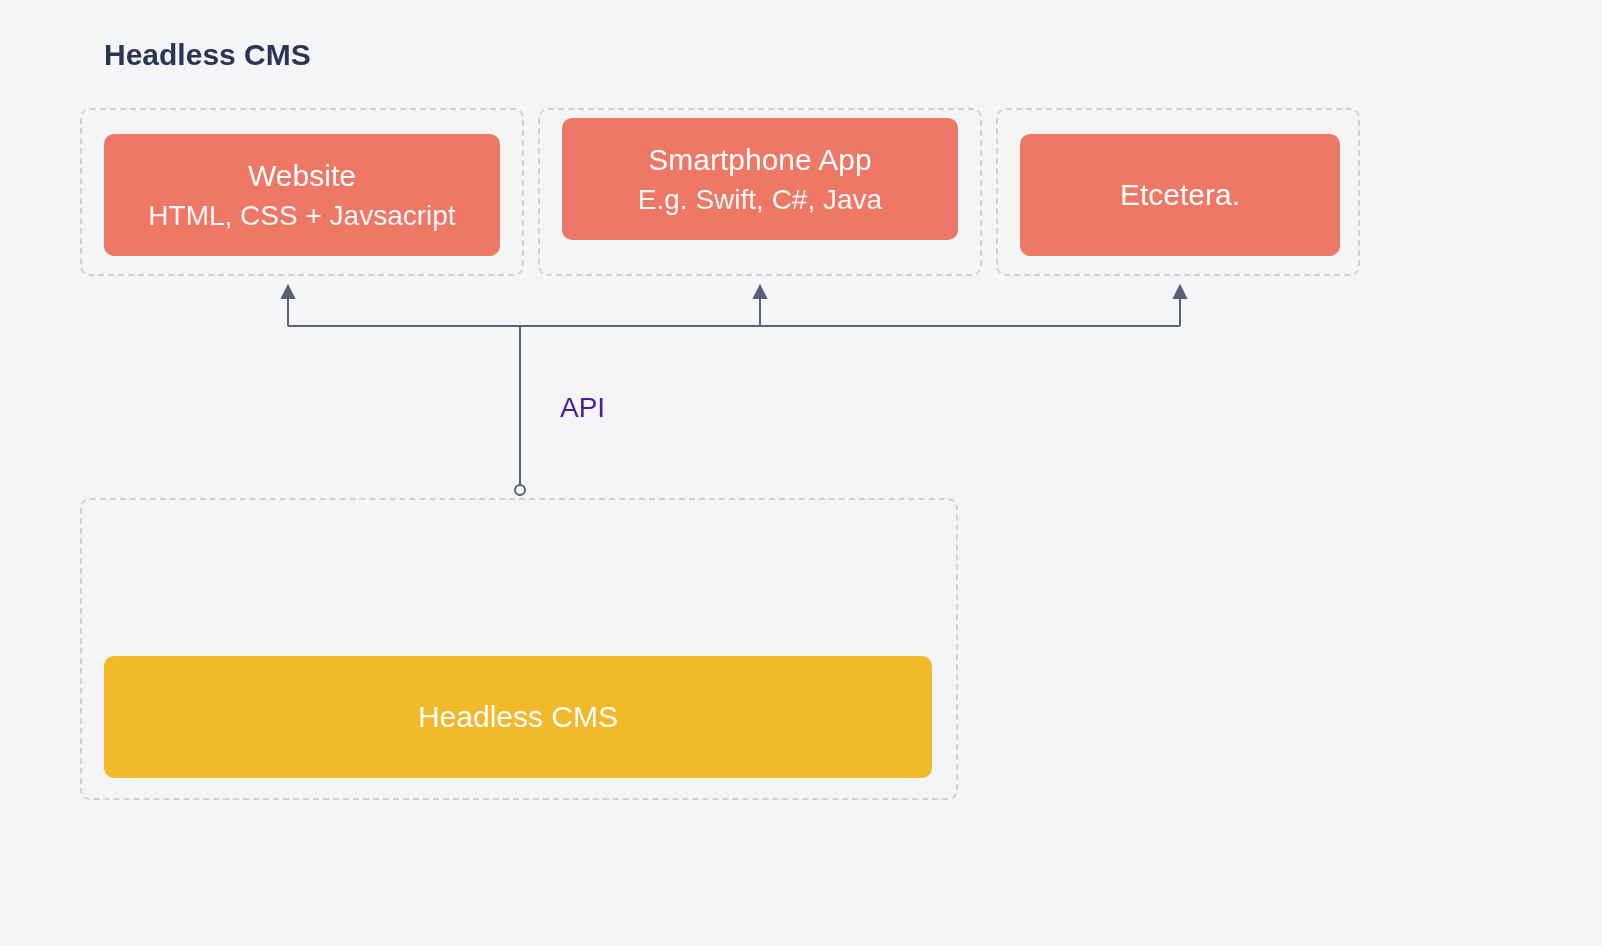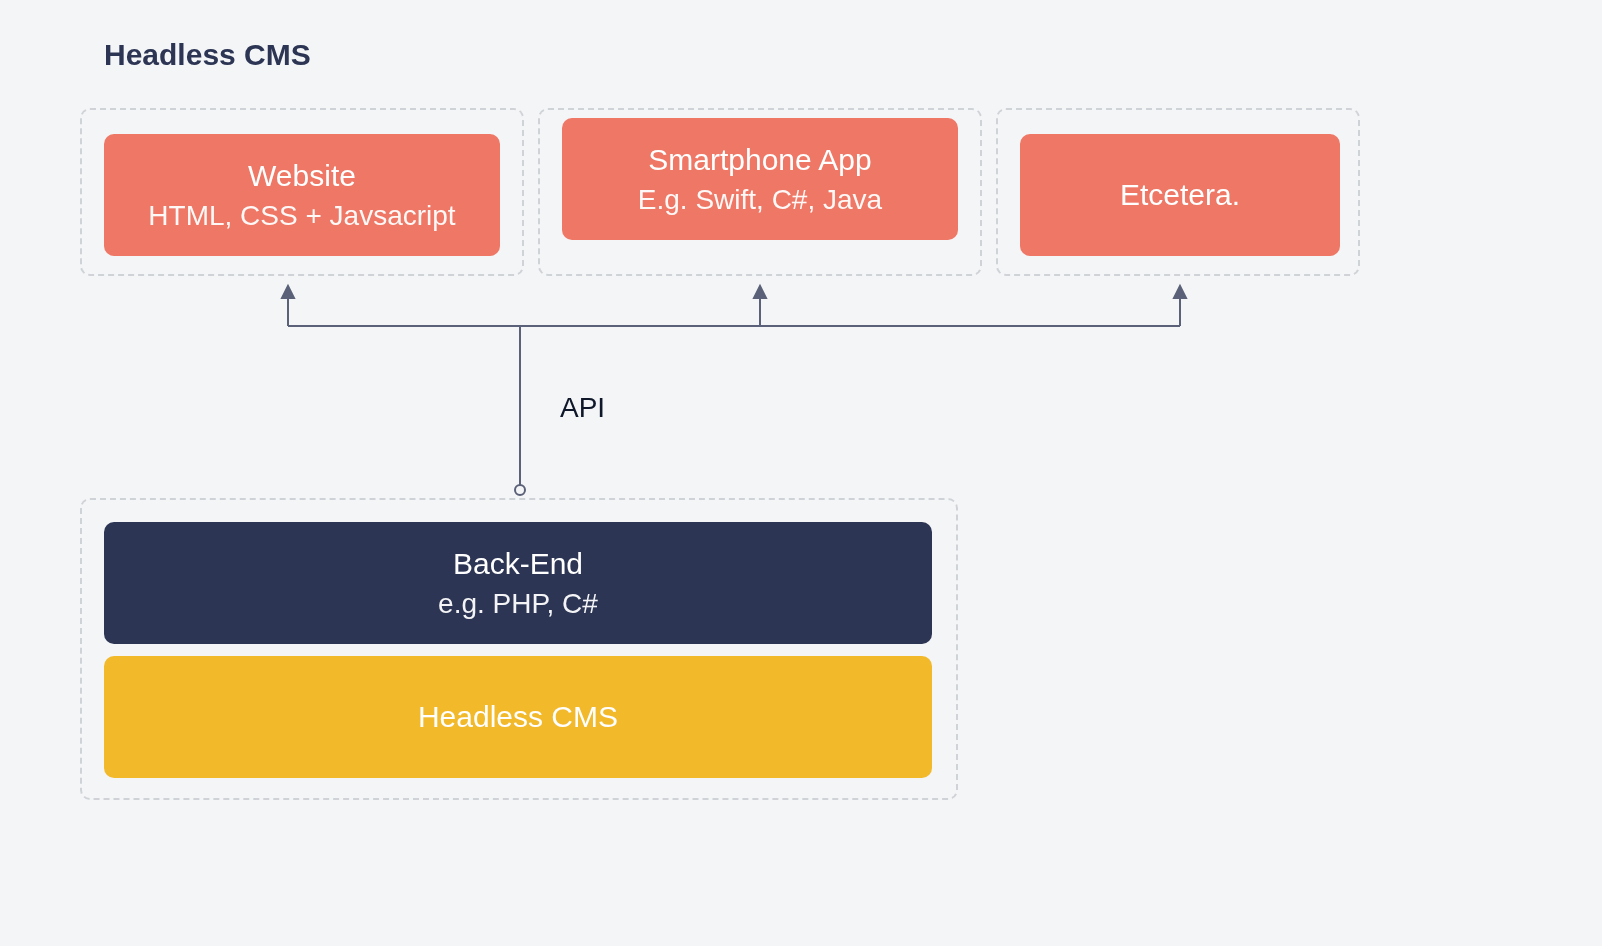--- a/index.html
+++ b/index.html
@@ -52,21 +52,21 @@
   .card-sub {
     font-size: 28px;
     font-weight: 400;
     margin-top: 6px;
     opacity: 0.95;
   }
   .api-label {
     position: absolute;
     font-size: 28px;
     font-weight: 500;
-    color: #0f172a;
+    color: #4c1d95;
   }
   svg.connectors {
     position: absolute;
     left: 0;
     top: 0;
     width: 1602px;
     height: 946px;
     pointer-events: none;
   }
 </style>
@@ -91,24 +91,20 @@
 
   <div class="dashed-box" style="left:996px; top:108px; width:364px; height:168px;"></div>
   <div class="card coral" style="left:1020px; top:134px; width:320px; height:122px;">
     <div class="card-title">Etcetera.</div>
   </div>
 
   <div class="api-label" style="left:560px; top:392px;">API</div>
 
   <div class="dashed-box" style="left:80px; top:498px; width:878px; height:302px;"></div>
 
-  <div class="card navy" style="left:104px; top:522px; width:828px; height:122px;">
-    <div class="card-title">Back-End</div>
-    <div class="card-sub">e.g. PHP, C#</div>
-  </div>
 
   <div class="card gold" style="left:104px; top:656px; width:828px; height:122px;">
     <div class="card-title">Headless CMS</div>
   </div>
 
   <svg class="connectors" viewBox="0 0 1602 946">
     <g stroke="#5a6178" stroke-width="2" fill="#5a6178">
 
       <line x1="288" y1="326" x2="1180" y2="326"></line>
 

